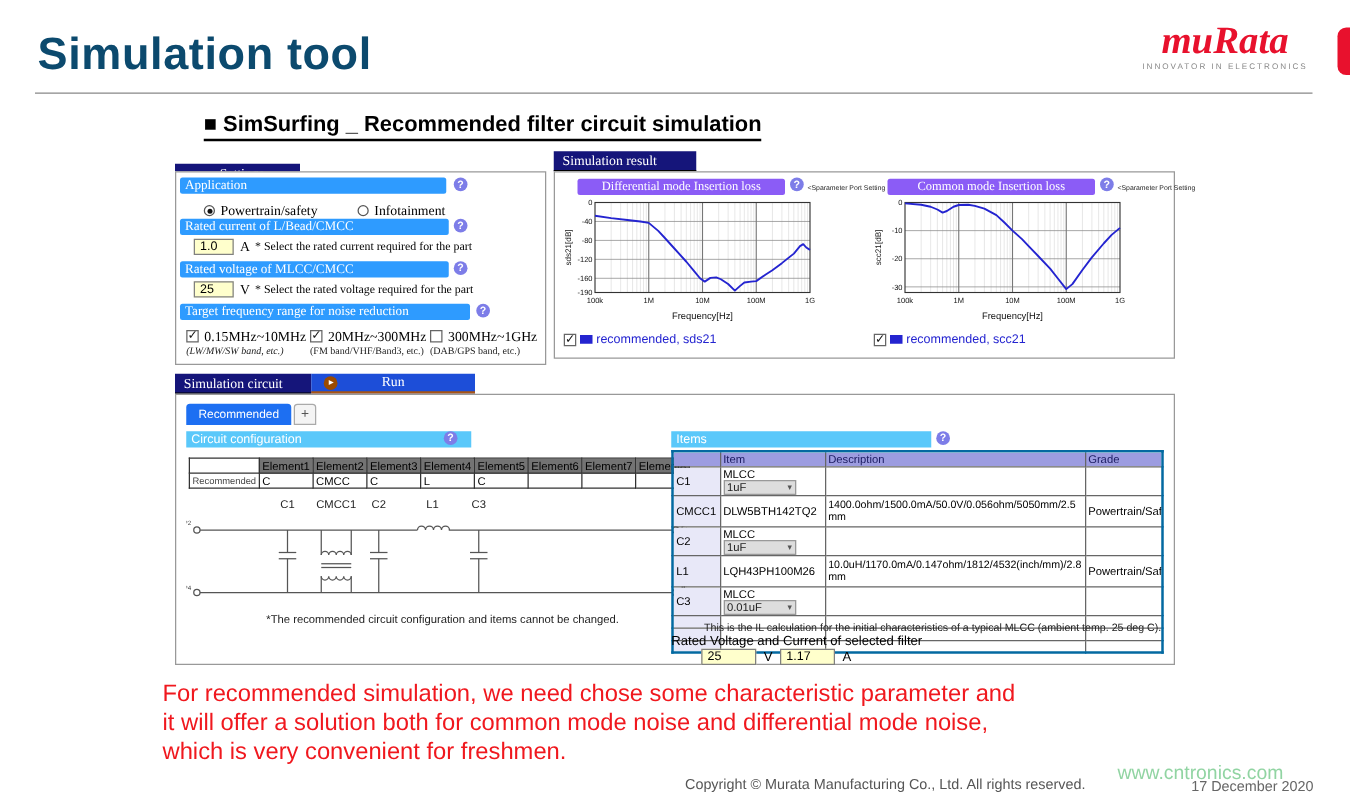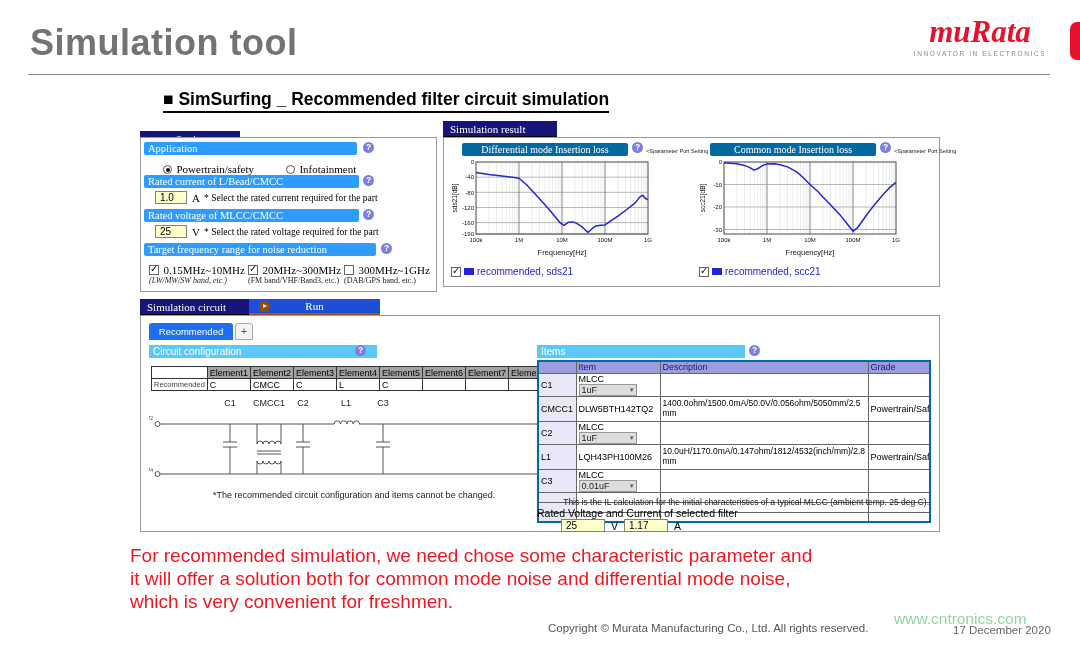--- a/index.html
+++ b/index.html
@@ -4,21 +4,21 @@
 <style>
   * { margin:0; padding:0; box-sizing:border-box; }
   html,body { background:#fff; }
   #stage {
     position:relative; width:1080px; height:647px; background:#fff;
     font-family:"Liberation Sans", sans-serif; color:#000; overflow:hidden;
   }
   .abs { position:absolute; }
 
   
-  .slide-title { left:30px; top:22px; font-size:36px; font-weight:bold; color:#737373; letter-spacing:0.5px; }
+  .slide-title { left:30px; top:22px; font-size:36px; font-weight:bold; color:#0c4a6e; letter-spacing:0.5px; }
   .title-rule { left:28px; top:74px; width:1022px; height:1px; background:#888; }
   .logo { left:912px; top:16px; width:136px; text-align:center; }
   .logo-brand { font-family:"Liberation Serif", serif; font-style:italic; font-weight:bold; font-size:31px; color:#e8112d; line-height:1; }
   .logo-tagline { font-size:6.5px; letter-spacing:1.6px; color:#888; margin-top:3px; }
   .red-mark { left:1070px; top:22px; width:10px; height:38px; background:#e8112d; border-radius:7px 0 0 7px; }
   .heading { left:163px; top:89px; font-size:17.5px; font-weight:bold; border-bottom:2px solid #000; padding-bottom:1px; }
 
   
   .navy-tab { background:#15157a; color:#fff; font-family:"Liberation Serif", serif; font-size:11px; padding:2px 0 0 7px; height:16px; border-bottom:1px solid #000; }
   .panel { background:#fff; border:1px solid #999; }
@@ -35,40 +35,40 @@
   #settings-tab { left:140px; top:131px; width:100px;text-align:center; }
   #settings-box { left:140px; top:137px; width:297px; height:155px; }
   .hint { font-family:"Liberation Serif", serif; font-size:9.5px; }
   .band-note { font-family:"Liberation Serif", serif; font-size:8px; color:#222; }
   .opt-label { font-family:"Liberation Serif", serif; font-size:11px; }
 
   
   #result-tab { left:443px; top:121px; width:114px; }
   #result-box { left:443px; top:137px; width:497px; height:150px; }
   .chart-block { position:absolute; top:2px; width:246px; height:146px; }
-  .chart-hdr { position:absolute; left:14px; top:3px; width:166px; height:13px; background:#0369a1; color:#fff; font-family:"Liberation Serif", serif; font-size:10px; text-align:center; line-height:13px; border-radius:2px; }
+  .chart-hdr { position:absolute; left:14px; top:3px; width:166px; height:13px; background:#8b5cf6; color:#fff; font-family:"Liberation Serif", serif; font-size:10px; text-align:center; line-height:13px; border-radius:2px; }
   .chart-q { position:absolute; left:184px; top:2px; }
   .port-note { position:absolute; left:198px; top:8px; font-size:5.5px; color:#222; white-space:nowrap; }
   .chart-svg { position:absolute; left:2px; top:18px; width:204px; height:104px; }
   .chart-svg text { font-family:"Liberation Sans", sans-serif; }
   .legend { position:absolute; left:3px; top:126px; font-size:10px; color:#2424d0; display:flex; align-items:center; gap:3px; }
   .swatch { display:inline-block; width:10px; height:7px; background:#2424d0; }
 
   
   #circuit-tab { left:140px; top:299px; width:109px; }
   #run-btn { left:249px; top:299px; width:131px; height:16px; background:#1d4ed8; border-bottom:2px solid #a85413; color:#fff; font-family:"Liberation Serif", serif; font-size:11px; text-align:center; line-height:14px; }
   .play-circle { position:absolute; left:10px; top:2px; width:11px; height:11px; border-radius:50%; background:#9a4a00; }
   .play-circle::after { content:""; position:absolute; left:4px; top:3px; border-left:4px solid #fff; border-top:2.5px solid transparent; border-bottom:2.5px solid transparent; }
   #circuit-box { left:140px; top:315px; width:800px; height:217px; }
   .tab-rec { position:absolute; left:8px; top:7px; width:84px; height:17px; background:#1d6ff2; color:#fff; font-size:9.5px; text-align:center; line-height:17px; border-radius:3px 3px 0 0; }
   .tab-add { position:absolute; left:94px; top:7px; width:18px; height:17px; background:#f4f4f4; border:1px solid #aaa; color:#555; font-size:11px; text-align:center; line-height:15px; border-radius:3px 3px 0 0; }
 
   table.el-table { position:absolute; left:10px; top:50px; border-collapse:collapse; font-size:9px; }
   table.el-table th, table.el-table td { border:1px solid #333; height:12px; padding:0 2px; font-weight:normal; text-align:left; }
-  table.el-table th { background:#a3a3a3; width:37px; }
+  table.el-table th { background:#737373; width:37px; }
   table.el-table th.blank { background:#fff; width:54px; }
   table.el-table td.rowlab { font-size:7.5px; color:#444; }
 
   #circuit-svg { position:absolute; left:8px; top:80px; width:400px; height:92px; }
   #circuit-svg text { font-family:"Liberation Sans", sans-serif; }
   .circuit-note { position:absolute; left:72px; top:174px; font-size:9px; color:#222; }
 
   table.items-table { position:absolute; left:396px; top:44px; border-collapse:collapse; font-size:9px; table-layout:fixed; width:392px; border:2px solid #0369a1; }
   table.items-table th, table.items-table td { border:1px solid #666; padding:0 2px; text-align:left; font-weight:normal; overflow:hidden; }
   table.items-table th { background:#9c9ce0; color:#1a1a60; height:12px; }

